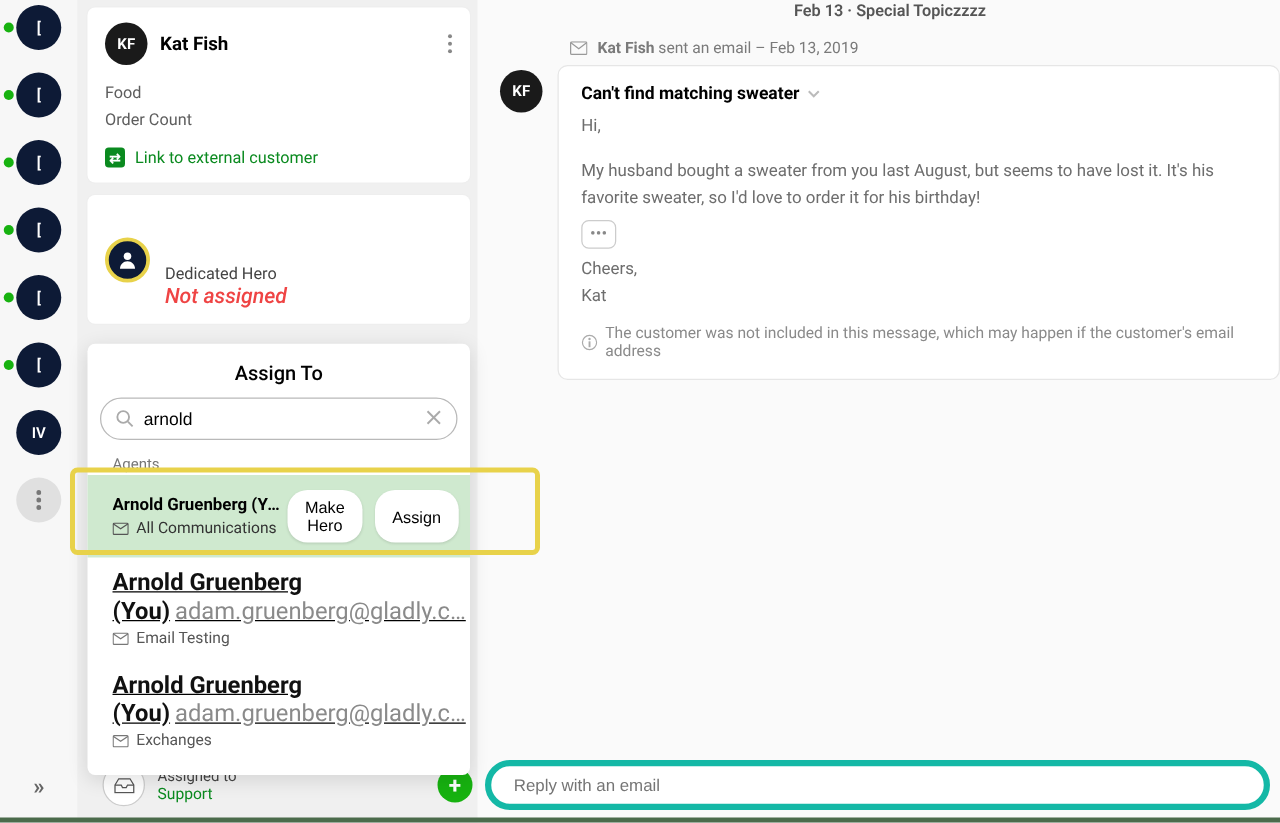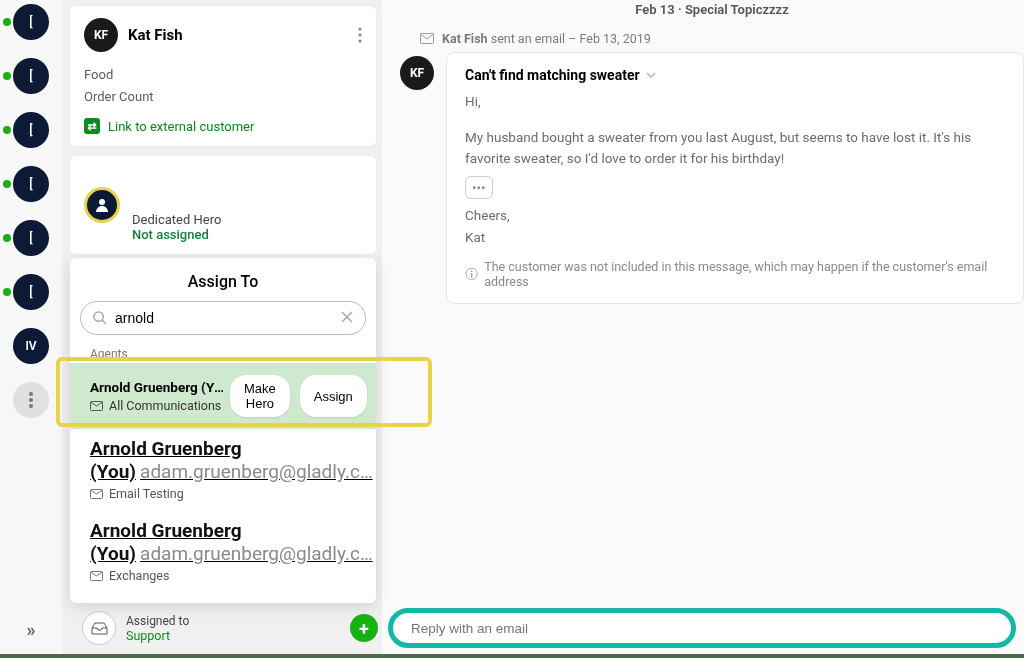--- a/index.html
+++ b/index.html
@@ -19,23 +19,23 @@
   .cust-head { display:flex; align-items:center; gap:10px; }
   .cust-avatar { width:34px;height:34px;border-radius:50%;background:#1a1a1a;color:#fff;display:flex;align-items:center;justify-content:center;font-size:12px;font-weight:700; }
   .cust-name { font-weight:700; font-size:15px; }
   .cust-kebab { margin-left:auto; color:#777; font-size:18px; letter-spacing:1px; }
   .cust-meta { margin-top:12px; color:#5d5d5d; font-size:13px; line-height:1.7; }
   .link-ext { margin-top:10px; color:#0a8a1f; font-size:13px; display:flex; align-items:center; gap:8px; }
   .link-ext-icon { width:16px;height:16px;border-radius:3px;background:#0a8a1f;color:#fff;display:inline-flex;align-items:center;justify-content:center;font-size:11px;font-weight:bold; }
   .hero-card { background:#fff;border-radius:6px;margin-top:10px;padding:12px 14px;display:flex;align-items:center;gap:12px; box-shadow:0 0 0 1px #eee; position:relative; z-index:5;}
   .hero-icon { width:36px;height:36px;border-radius:50%;background:#0d1a36;border:3px solid #e8d24a;display:flex;align-items:center;justify-content:center;color:#fff; }
   .hero-text .t1 { font-size:13px;color:#444;margin-top:44px; }
-  .hero-text .t2 { font-size:13px;color:#15803d;font-weight:500; }
-  
-  .assign { background:#fff; border-radius:6px; margin-top:4px; box-shadow:0 4px 16px rgba(0,0,0,0.12); position:relative; z-index:10; padding:14px 0 10px 0; flex:0 0 auto;}
+  .hero-text .t2 { font-size:17px;color:#ef4444;font-weight:500;font-style:italic; }
+  
+  .assign { background:#fff; border-radius:6px; margin-top:16px; box-shadow:0 4px 16px rgba(0,0,0,0.12); position:relative; z-index:10; padding:14px 0 10px 0; flex:0 0 auto;}
   .assign h3 { text-align:center; font-size:16px; font-weight:500; margin-bottom:10px; }
   .search-wrap { margin:0 10px 8px 10px; position:relative; }
   .search { width:100%; height:34px; border:1px solid #b9b9b9; border-radius:18px; padding:0 34px 0 34px; font-size:14px; outline:none; }
   .search-ic { position:absolute; left:12px; top:9px; color:#999; }
   .search-x  { position:absolute; right:12px; top:9px; color:#999; cursor:pointer; }
   .group-label { font-size:12px; color:#777; padding:4px 20px 2px 20px; }
   .opt { padding:8px 20px 10px 20px; }
   .opt .line1 { font-size:19px;text-decoration:underline; }
   .opt .nm { font-weight:700; color:#111; }
   .opt .em { color:#8a8a8a; margin-left:4px; }
@@ -44,21 +44,21 @@
   .opt-sel { background:#cfe9cf; display:flex; align-items:center; justify-content:space-between; padding:12px 14px 12px 20px; }
   .opt-sel .txt { max-width:140px; }
   .opt-sel .nm { font-weight:700; font-size:13.5px; white-space:nowrap; overflow:hidden; text-overflow:ellipsis; display:block;text-align:right;}
   .opt-sel .line2 { font-size:12.5px; color:#333; margin-top:3px; display:flex; align-items:center; gap:6px; }
   .opt-sel .btns { display:flex; gap:10px; }
   .pill { background:#fff; border:none; border-radius:16px; padding:6px 14px; font-size:13px; font-weight:500; cursor:pointer; box-shadow:0 1px 2px rgba(0,0,0,0.1); }
   .hl { position:absolute; border:4px solid #e8d24a; border-radius:6px; pointer-events:none; }
   
   .main { flex:1; background:#fafafa; position:relative; padding: 0 0 0 18px; }
   .date-pill { text-align:center; font-size:13px; color:#555; font-weight:600; padding-top:2px; }
-  .mail-meta { display:flex; align-items:center; gap:8px; margin:14px 0 6px 20px; color:#7a7a7a; font-size:12.5px; }
+  .mail-meta { display:flex; align-items:center; gap:8px; margin:14px 0 6px 56px; color:#7a7a7a; font-size:12.5px; }
   .mail-row { display:flex; gap:12px; align-items:flex-start; }
   .mail-av { width:34px;height:34px;border-radius:50%;background:#1a1a1a;color:#fff;display:flex;align-items:center;justify-content:center;font-size:12px;font-weight:700;margin-top:4px; }
   .mail-card { background:#fff; border:1px solid #e6e6e6; border-radius:8px; padding:14px 18px; flex:1; margin-right:0; }
   .mail-subj { font-weight:700; font-size:14px; display:flex; align-items:center; gap:6px; }
   .mail-body { color:#6d6d6d; font-size:13.5px; line-height:1.6; margin-top:8px; }
   .mail-ell { display:inline-block;border:1px solid #ccc;border-radius:6px;padding:0 6px;color:#888;margin:6px 0; }
   .mail-note { color:#8a8a8a; font-size:12.5px; margin-top:10px; display:flex; align-items:center; gap:6px; }
   
   .composer { position:absolute; left:0; right:0; bottom:4px; height:52px; display:flex; align-items:center; }
   .comp-left { width:388px; display:flex; align-items:center; padding-left:82px; gap:10px; }

